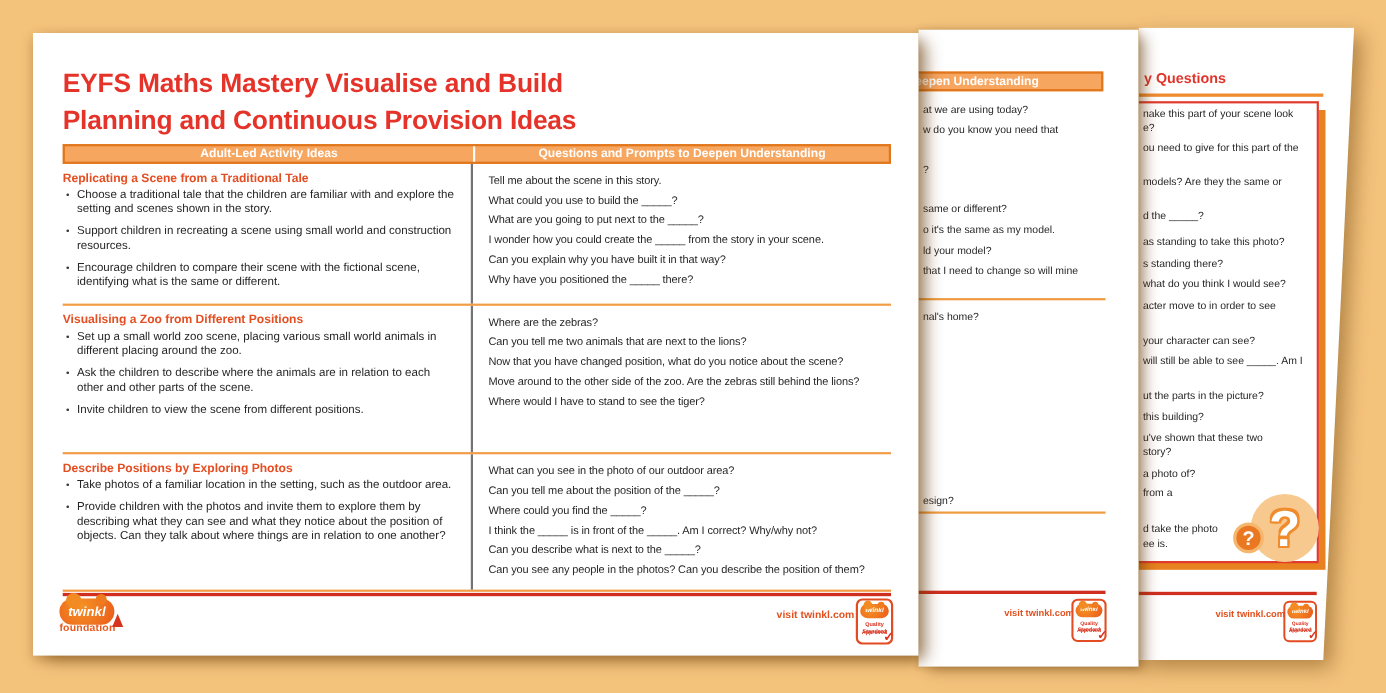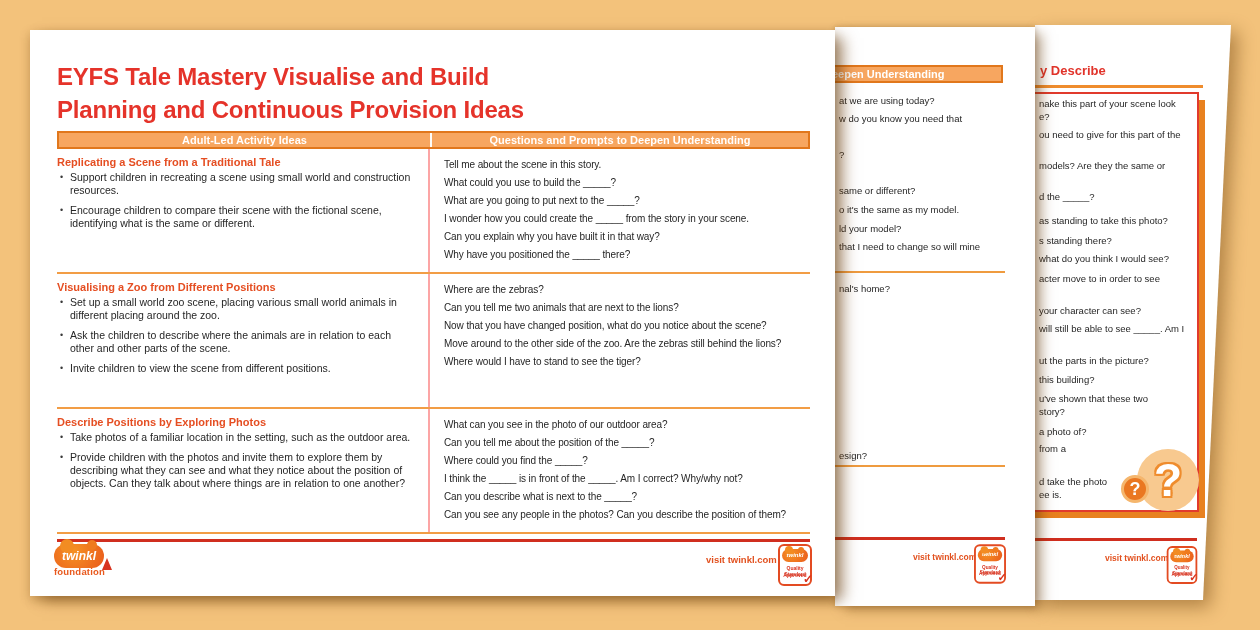--- a/index.html
+++ b/index.html
@@ -43,21 +43,21 @@
   .doc-title { font-size:24px; line-height:33px; font-weight:bold; color:#e5332a; letter-spacing:-.2px; }
   .table { margin-top:5px; width:753px; }
   .t-header { display:flex; height:18px; background:#f7a660; border:2px solid #e1771c; }
   .t-header span { display:block; color:#fff; font-weight:bold; font-size:11px; line-height:14px; text-align:center; }
   .t-header .h-left { width:373px; border-right:2px solid #fdfcfa; }
   .t-header .h-right { flex:1; }
   .t-body { border-bottom:2px solid #f29d45; }
   .t-row { display:flex; }
   .t-row + .t-row { border-top:2px solid #f29d45; }
   .r1 { min-height:118px; } .r2 { min-height:135px; } .r3 { min-height:120px; }
-  .cell-left { width:373px; border-right:2px solid #fca5a5; padding:7px 12px 6px 0; }
+  .cell-left { width:373px; border-right:2px solid #737373; padding:7px 12px 6px 0; }
   .cell-left h3 { font-size:11px; font-weight:bold; color:#e54e22; margin-bottom:3px; }
   .cell-left ul { list-style:none; }
   .cell-left li { position:relative; padding-left:13px; font-size:10.5px; line-height:13px; color:#262626; margin-bottom:7px; }
   .cell-left li::before { content:"•"; position:absolute; left:3px; top:0; color:#3a3a3a; font-size:9px; }
   .cell-right { flex:1; padding:9px 0 6px 14px; }
   .cell-right .q { font-size:10px; letter-spacing:-.1px; line-height:13px; color:#262626; margin-bottom:5px; white-space:nowrap; }
 
   
   .redline { position:absolute; height:3px; background:#d02e1f; }
   .page1 .redline { left:27px; top:509px; width:753px; }
@@ -90,21 +90,21 @@
   .logo .rocket { position:absolute; right:12px; top:14px; width:0; height:0;
     border-left:5px solid transparent; border-right:5px solid transparent; border-bottom:12px solid #d8331f; }
 </style>
 </head>
 <body>
 
 <div id="stage">
 
   <div class="page3-wrap">
     <div class="page page3">
-      <div class="p3-heading">y Describe</div>
+      <div class="p3-heading">y Questions</div>
       <div class="p3-underline"></div>
       <div class="p3-box"></div>
       <div class="p3-frags">
 
       <p class="frag" style="top: 73px;">nake this part of your scene look</p>
           <p class="frag" style="top: 86px;">e?</p>
           <p class="frag" style="top: 104px;">ou need to give for this part of the</p>
           <p class="frag" style="top: 135px;">models? Are they the same or</p>
           <p class="frag" style="top: 166px;">d the _____?</p>
           <p class="frag" style="top: 190px;">as standing to take this photo?</p>
@@ -160,36 +160,37 @@
     <div class="badge">
       <div class="b-cloud">twinkl</div>
       <div class="b-l1">Quality Standard</div>
       <div class="b-l2">Approved</div>
       <div class="b-check">✓</div>
     </div>
   </div>
 
   <div class="page page1">
     <h1 class="doc-title">
-      <span>EYFS Tale Mastery Visualise and Build</span><br>
+      <span>EYFS Maths Mastery Visualise and Build</span><br>
       <span>Planning and Continuous Provision Ideas</span>
     </h1>
 
     <div class="table">
       <div class="t-header">
         <span class="h-left">Adult-Led Activity Ideas</span>
         <span class="h-right">Questions and Prompts to Deepen Understanding</span>
       </div>
       <div class="t-body">
 
         <div class="t-row r1">
           <div class="cell-left">
             <h3>Replicating a Scene from a Traditional Tale</h3>
             <ul>
 
+            <li>Choose a traditional tale that the children are familiar with and explore the setting and scenes shown in the story.</li>
                 <li>Support children in recreating a scene using small world and construction resources.</li>
                 <li>Encourage children to compare their scene with the fictional scene, identifying what is the same or different.</li>
               </ul>
           </div>
           <div class="cell-right">
 
           <p class="q">Tell me about the scene in this story.</p>
               <p class="q">What could you use to build the _____?</p>
               <p class="q">What are you going to put next to the _____?</p>
               <p class="q">I wonder how you could create the _____ from the story in your scene.</p>

